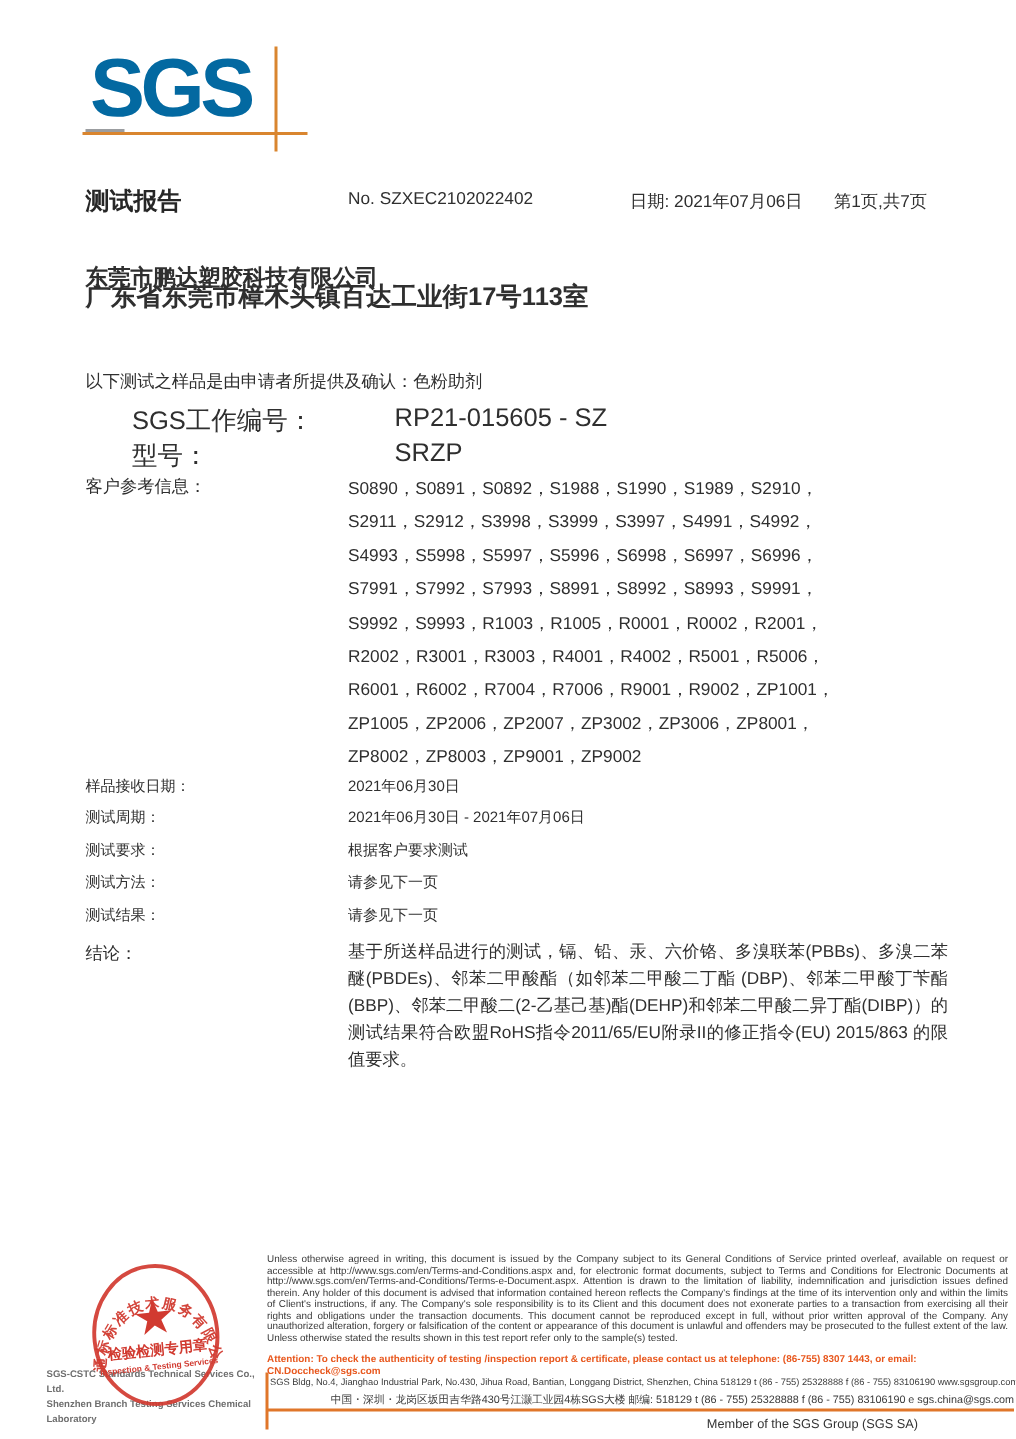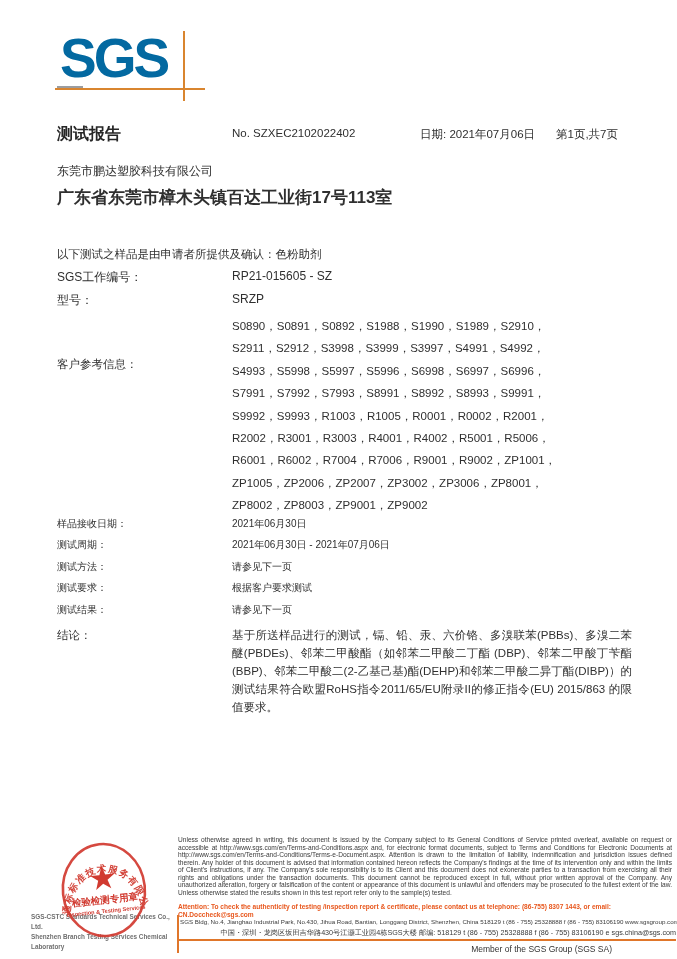--- a/index.html
+++ b/index.html
@@ -17,29 +17,29 @@
   }
   .logo-underline-gray { position:absolute; left:57px; top:86px; width:26px; height:3px; background:#9b9da0; }
   .crop-h { position:absolute; left:55px; top:88px; width:150px; height:2px; background:#d9852f; }
   .crop-v { position:absolute; left:183px; top:31px; width:2px; height:70px; background:#d9852f; }
   
   .report-title { position:absolute; left:57px; top:124px; font-size:16px; font-weight:bold; color:#262626; }
   .report-no   { position:absolute; left:232px; top:127px; font-size:11.5px; color:#2f2f2f; }
   .report-date { position:absolute; left:420px; top:127px; font-size:11.5px; color:#2f2f2f; }
   .report-page { position:absolute; left:556px; top:127px; font-size:11.5px; color:#2f2f2f; }
   
-  .company { position:absolute; left:57px; top:163px; font-size:12px; font-weight:normal; color:#2f2f2f; }
+  .company { position:absolute; left:57px; top:176px; font-size:15px; font-weight:bold; color:#2f2f2f; }
   .address { position:absolute; left:57px; top:186px; font-size:17px; font-weight:bold; color:#2f2f2f; }
   
   .statement { position:absolute; left:57px; top:247px; font-size:11.5px; color:#2f2f2f; }
   .info-rows { position:absolute; left:57px; top:269px; width:575px; }
-  .info-row { height:23px; font-size:12px; white-space:nowrap; }
+  .info-row { height:23px; font-size:17px; white-space:nowrap;margin-left:31px; }
   .info-row .lbl { display:inline-block; width:175px; vertical-align:top; }
   .client-ref { position:absolute; left:57px; top:315px; width:590px; font-size:11.5px; }
-  .client-ref .lbl { position:absolute; left:0; top:2px;margin-top:40px; }
+  .client-ref .lbl { position:absolute; left:0; top:2px; }
   .client-ref .lines { position:absolute; left:175px; top:0; }
   .client-ref .ref-line { line-height:22.4px; white-space:nowrap; }
   .detail-rows { position:absolute; left:57px; top:517px; width:575px; }
   .detail-row { height:21.4px; font-size:10px; white-space:nowrap; }
   .detail-row .lbl { display:inline-block; width:175px; vertical-align:top; }
   
   .conclusion { position:absolute; left:57px; top:626px; width:575px; font-size:11.5px; }
   .conclusion .lbl { position:absolute; left:0; top:2px; }
   .conclusion .txt { position:absolute; left:175px; top:0; width:400px; line-height:18px; text-align:justify; }
   
@@ -114,24 +114,24 @@
   </div>
 
   <div class="detail-rows">
       <div class="detail-row">
       <span class="lbl">样品接收日期：</span><span class="val">2021年06月30日</span>
     </div>
       <div class="detail-row">
       <span class="lbl">测试周期：</span><span class="val">2021年06月30日 - 2021年07月06日</span>
     </div>
       <div class="detail-row">
-      <span class="lbl">测试方法：</span><span class="val">请参见下一页</span>
+      <span class="lbl">测试要求：</span><span class="val">根据客户要求测试</span>
     </div>
       <div class="detail-row">
-      <span class="lbl">测试要求：</span><span class="val">根据客户要求测试</span>
+      <span class="lbl">测试方法：</span><span class="val">请参见下一页</span>
     </div>
       <div class="detail-row">
       <span class="lbl">测试结果：</span><span class="val">请参见下一页</span>
     </div>
     </div>
 
   <div class="conclusion">
     <span class="lbl">结论：</span>
     <div class="txt">基于所送样品进行的测试，镉、铅、汞、六价铬、多溴联苯(PBBs)、多溴二苯醚(PBDEs)、邻苯二甲酸酯（如邻苯二甲酸二丁酯 (DBP)、邻苯二甲酸丁苄酯(BBP)、邻苯二甲酸二(2-乙基己基)酯(DEHP)和邻苯二甲酸二异丁酯(DIBP)）的测试结果符合欧盟RoHS指令2011/65/EU附录II的修正指令(EU) 2015/863 的限值要求。</div>
   </div>

